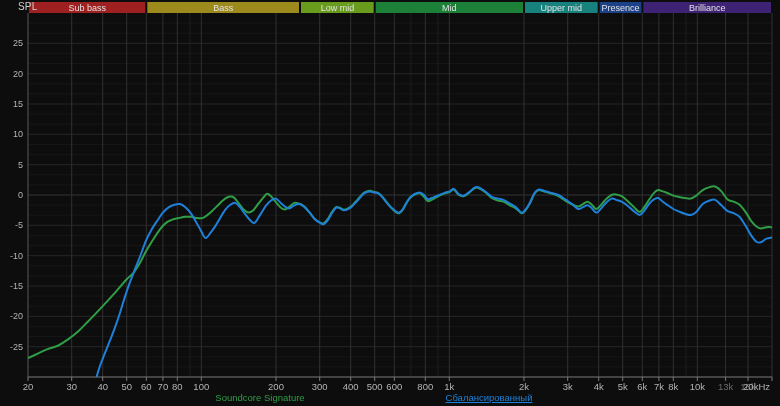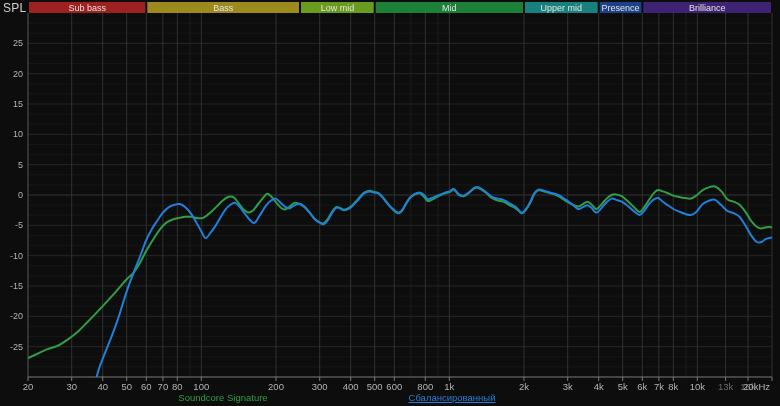--- a/index.html
+++ b/index.html
@@ -1,20 +1,20 @@
 <!DOCTYPE html>
 <html><head>
 <meta charset="utf-8">
 <style>
   html,body{margin:0;padding:0;background:#0d0d0d;}
   .stage{position:relative;width:780px;height:406px;background:#0d0d0d;overflow:hidden;
          font-family:"Liberation Sans","DejaVu Sans",sans-serif;}
   svg{position:absolute;left:0;top:0;display:block;}
-  .spl{position:absolute;left:3px;top:1px;font-size:12px;color:#cfcfcf;letter-spacing:0.2px;}
-  .legend{position:absolute;top:392px;font-size:9.5px;transform:translateX(-50%);white-space:nowrap;cursor:pointer;}
+  .spl{position:absolute;left:18px;top:1px;font-size:10px;color:#cfcfcf;letter-spacing:0.2px;}
+  .legend{position:absolute;top:392px;font-size:9.5px;transform:translateX(-50%);white-space:nowrap;cursor:pointer;margin-left:37px;}
   .legend-a{left:223px;}
   .legend-b{left:452px;}
 </style>
 </head>
 <body>
 
 <div class="stage">
   <svg id="chart-svg" width="780" height="406" viewBox="0 0 780 406">
       <line x1="28" x2="772" y1="366.9" y2="366.9" stroke="#171717" stroke-width="1"></line>
       <line x1="28" x2="772" y1="356.8" y2="356.8" stroke="#171717" stroke-width="1"></line>

